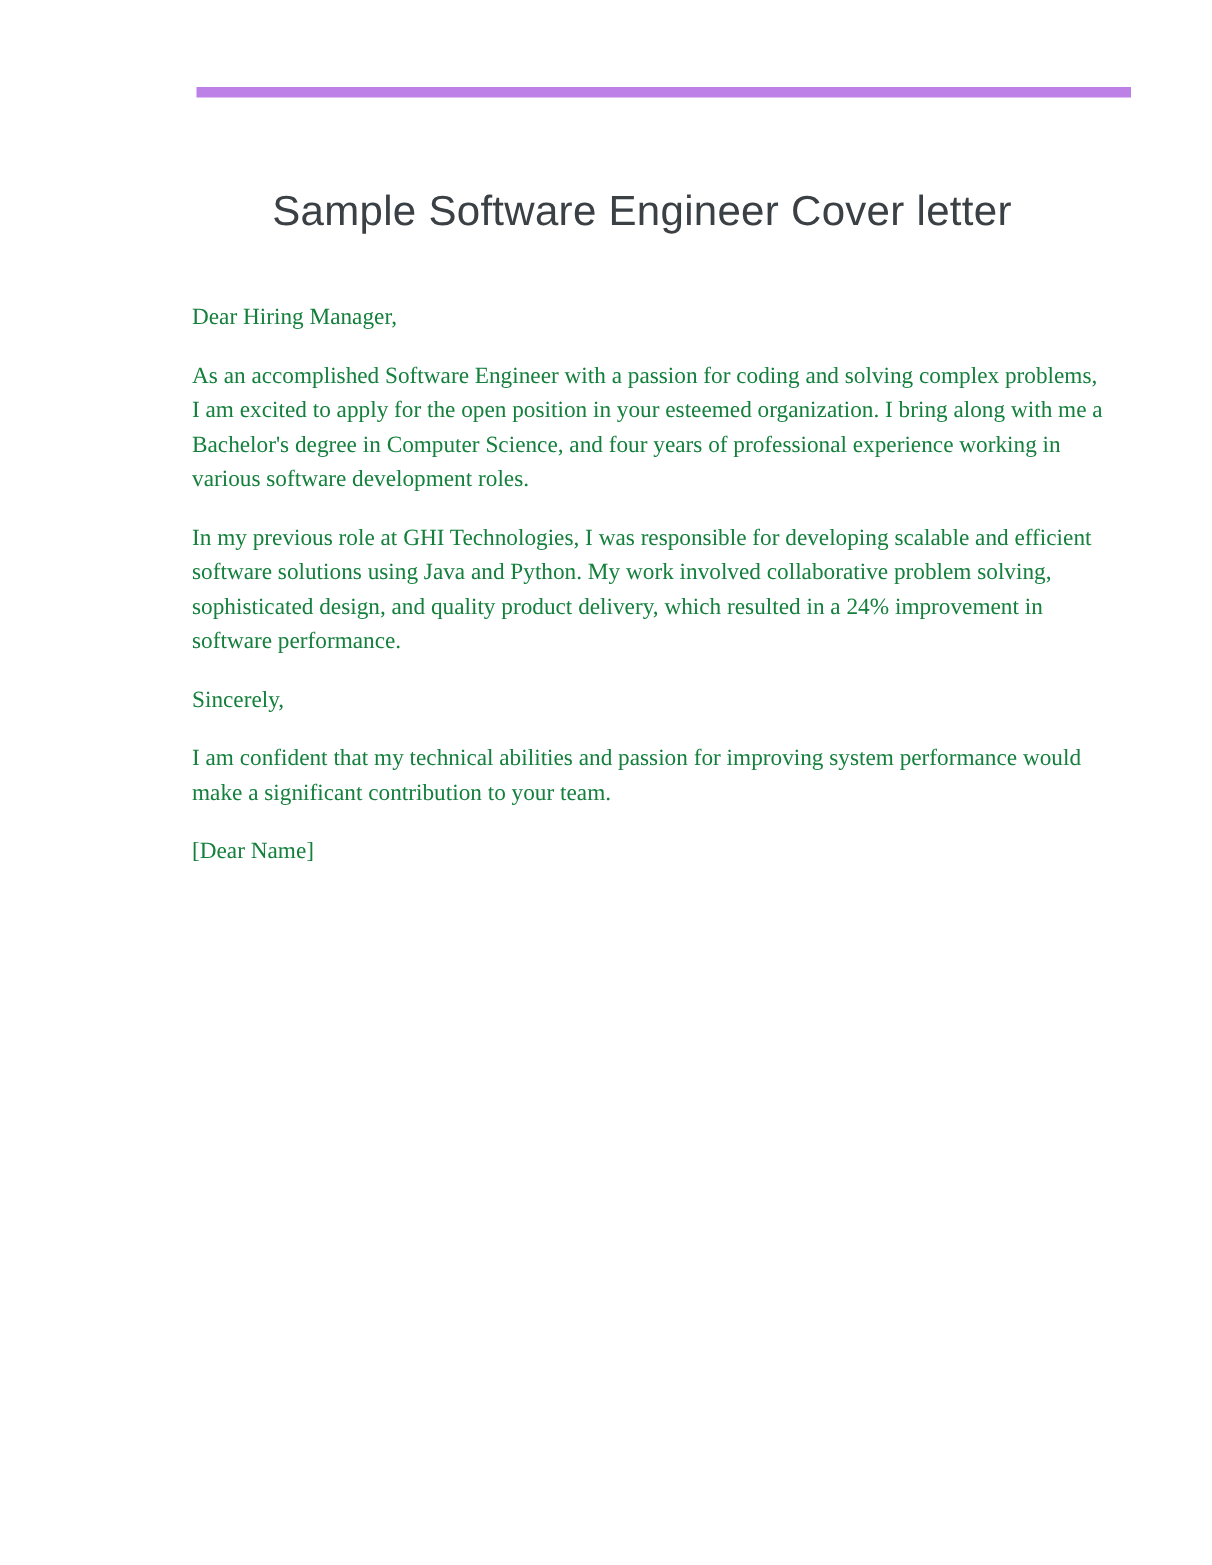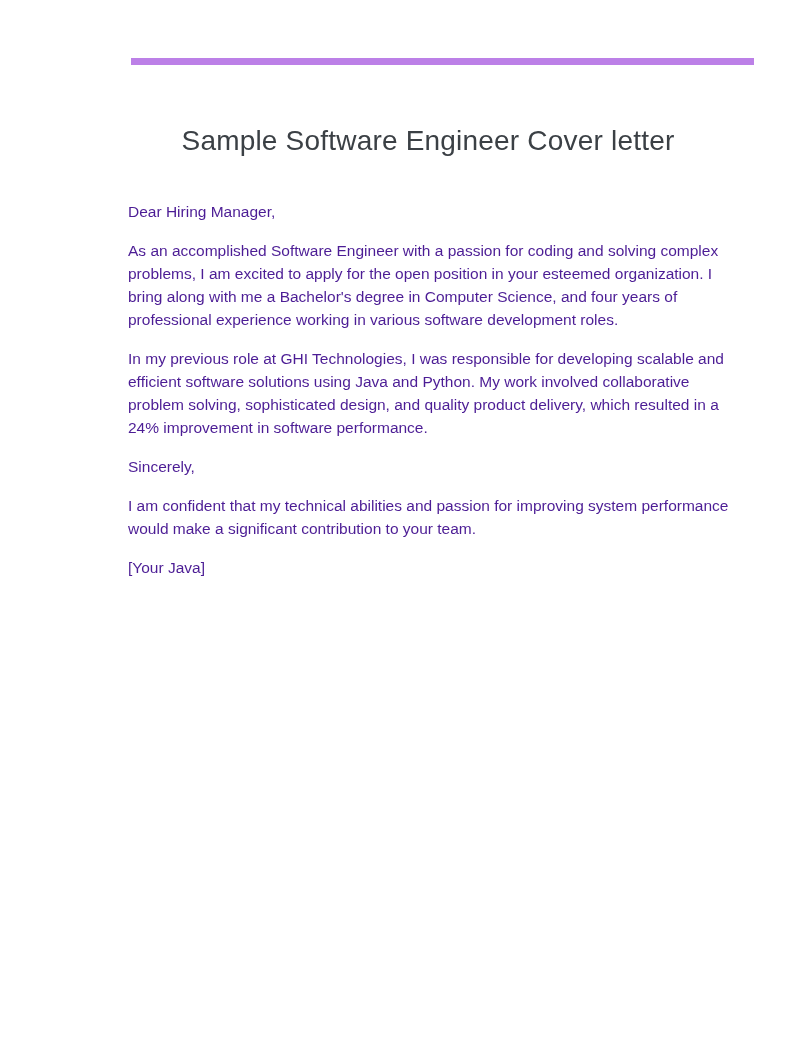--- a/index.html
+++ b/index.html
@@ -51,22 +51,22 @@
 </style>
 </head>
 <body>
 
 <div class="page">
 
   <div class="accent-bar" style="background: rgb(188, 128, 231);"></div>
 
   <h1 class="page-title" style="color: rgb(59, 64, 69);">Sample Software Engineer Cover letter</h1>
 
-  <div class="letter-body" style="color: #4c1d95;">
+  <div class="letter-body" style="color: #15803d; font-family: Liberation Serif, serif;">
     <p>Dear Hiring Manager,</p>
     <p>As an accomplished Software Engineer with a passion for coding and solving complex problems, I am excited to apply for the open position in your esteemed organization. I bring along with me a Bachelor's degree in Computer Science, and four years of professional experience working in various software development roles.</p>
     <p>In my previous role at GHI Technologies, I was responsible for developing scalable and efficient software solutions using Java and Python. My work involved collaborative problem solving, sophisticated design, and quality product delivery, which resulted in a 24% improvement in software performance.</p>
     <p>Sincerely,</p>
     <p>I am confident that my technical abilities and passion for improving system performance would make a significant contribution to your team.</p>
-    <p>[Your Java]</p>
+    <p>[Dear Name]</p>
   </div>
 
 </div>
 
 </body></html>

